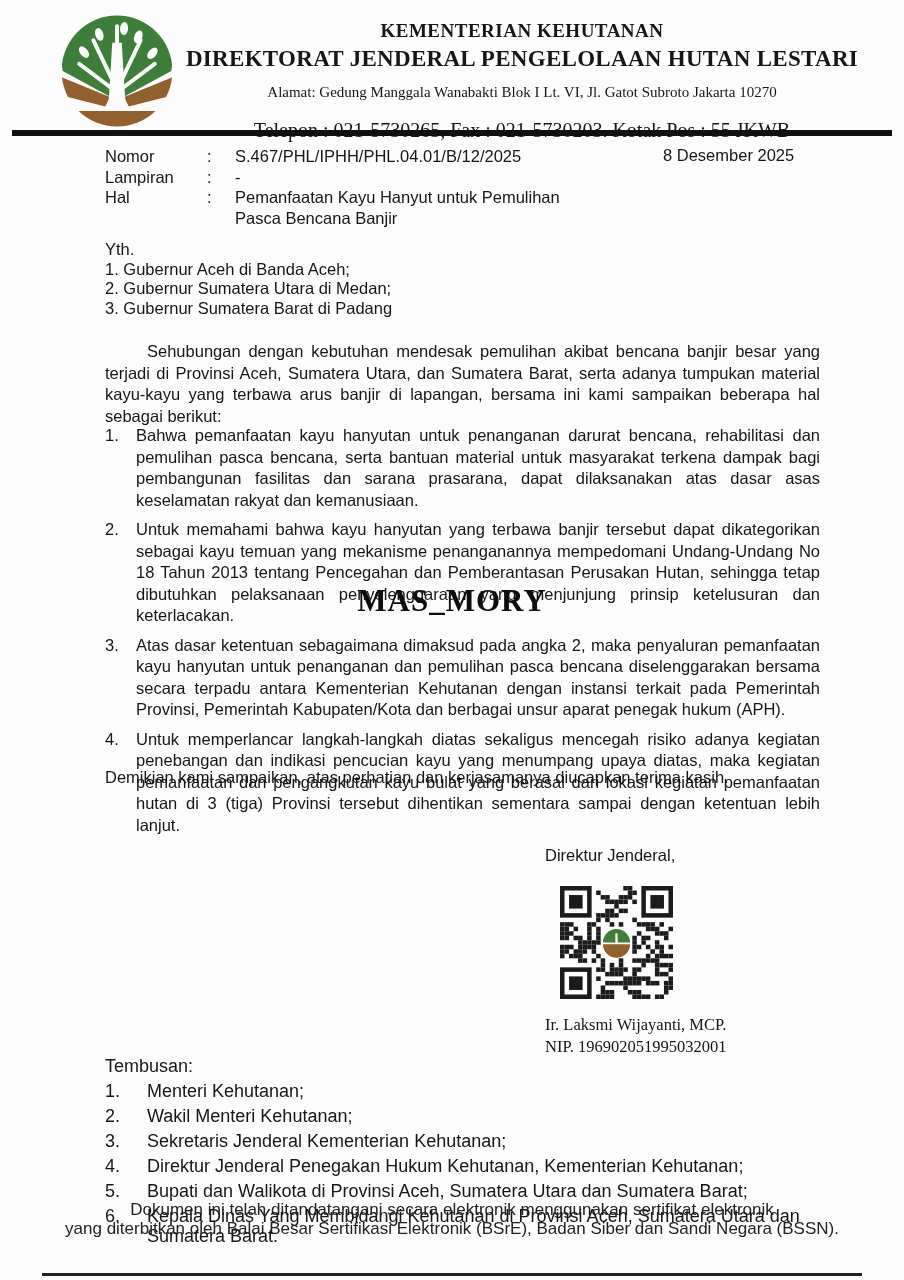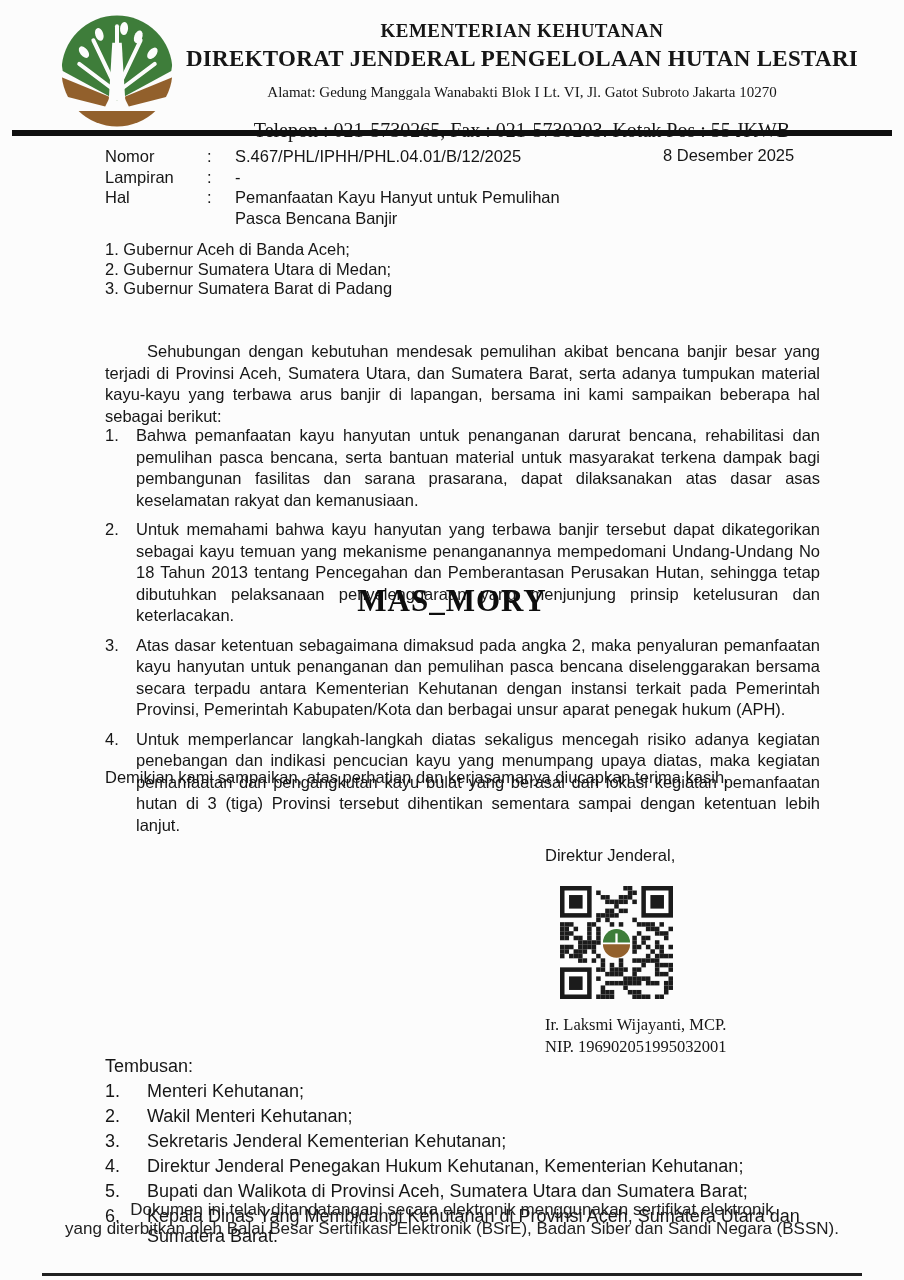--- a/index.html
+++ b/index.html
@@ -120,20 +120,21 @@
       <span class="meta-colon">:</span>
       <span class="meta-value">
         <span>Pemanfaatan Kayu Hanyut untuk Pemulihan</span><br>
         <span>Pasca Bencana Banjir</span>
       </span>
     </div>
   </div>
   <div class="date">8 Desember 2025</div>
 
   <div class="recipients">
+    <div>Yth.</div>
     <div>1. Gubernur Aceh di Banda Aceh;</div>
     <div>2. Gubernur Sumatera Utara di Medan;</div>
     <div>3. Gubernur Sumatera Barat di Padang</div>
   </div>
 
   <div class="opening">Sehubungan dengan kebutuhan mendesak pemulihan akibat bencana banjir besar yang terjadi di Provinsi Aceh, Sumatera Utara, dan Sumatera Barat, serta adanya tumpukan material kayu-kayu yang terbawa arus banjir di lapangan, bersama ini kami sampaikan beberapa hal sebagai berikut:</div>
 
   <div class="points">
     <div class="point">
       <span class="point-no">1.</span>

